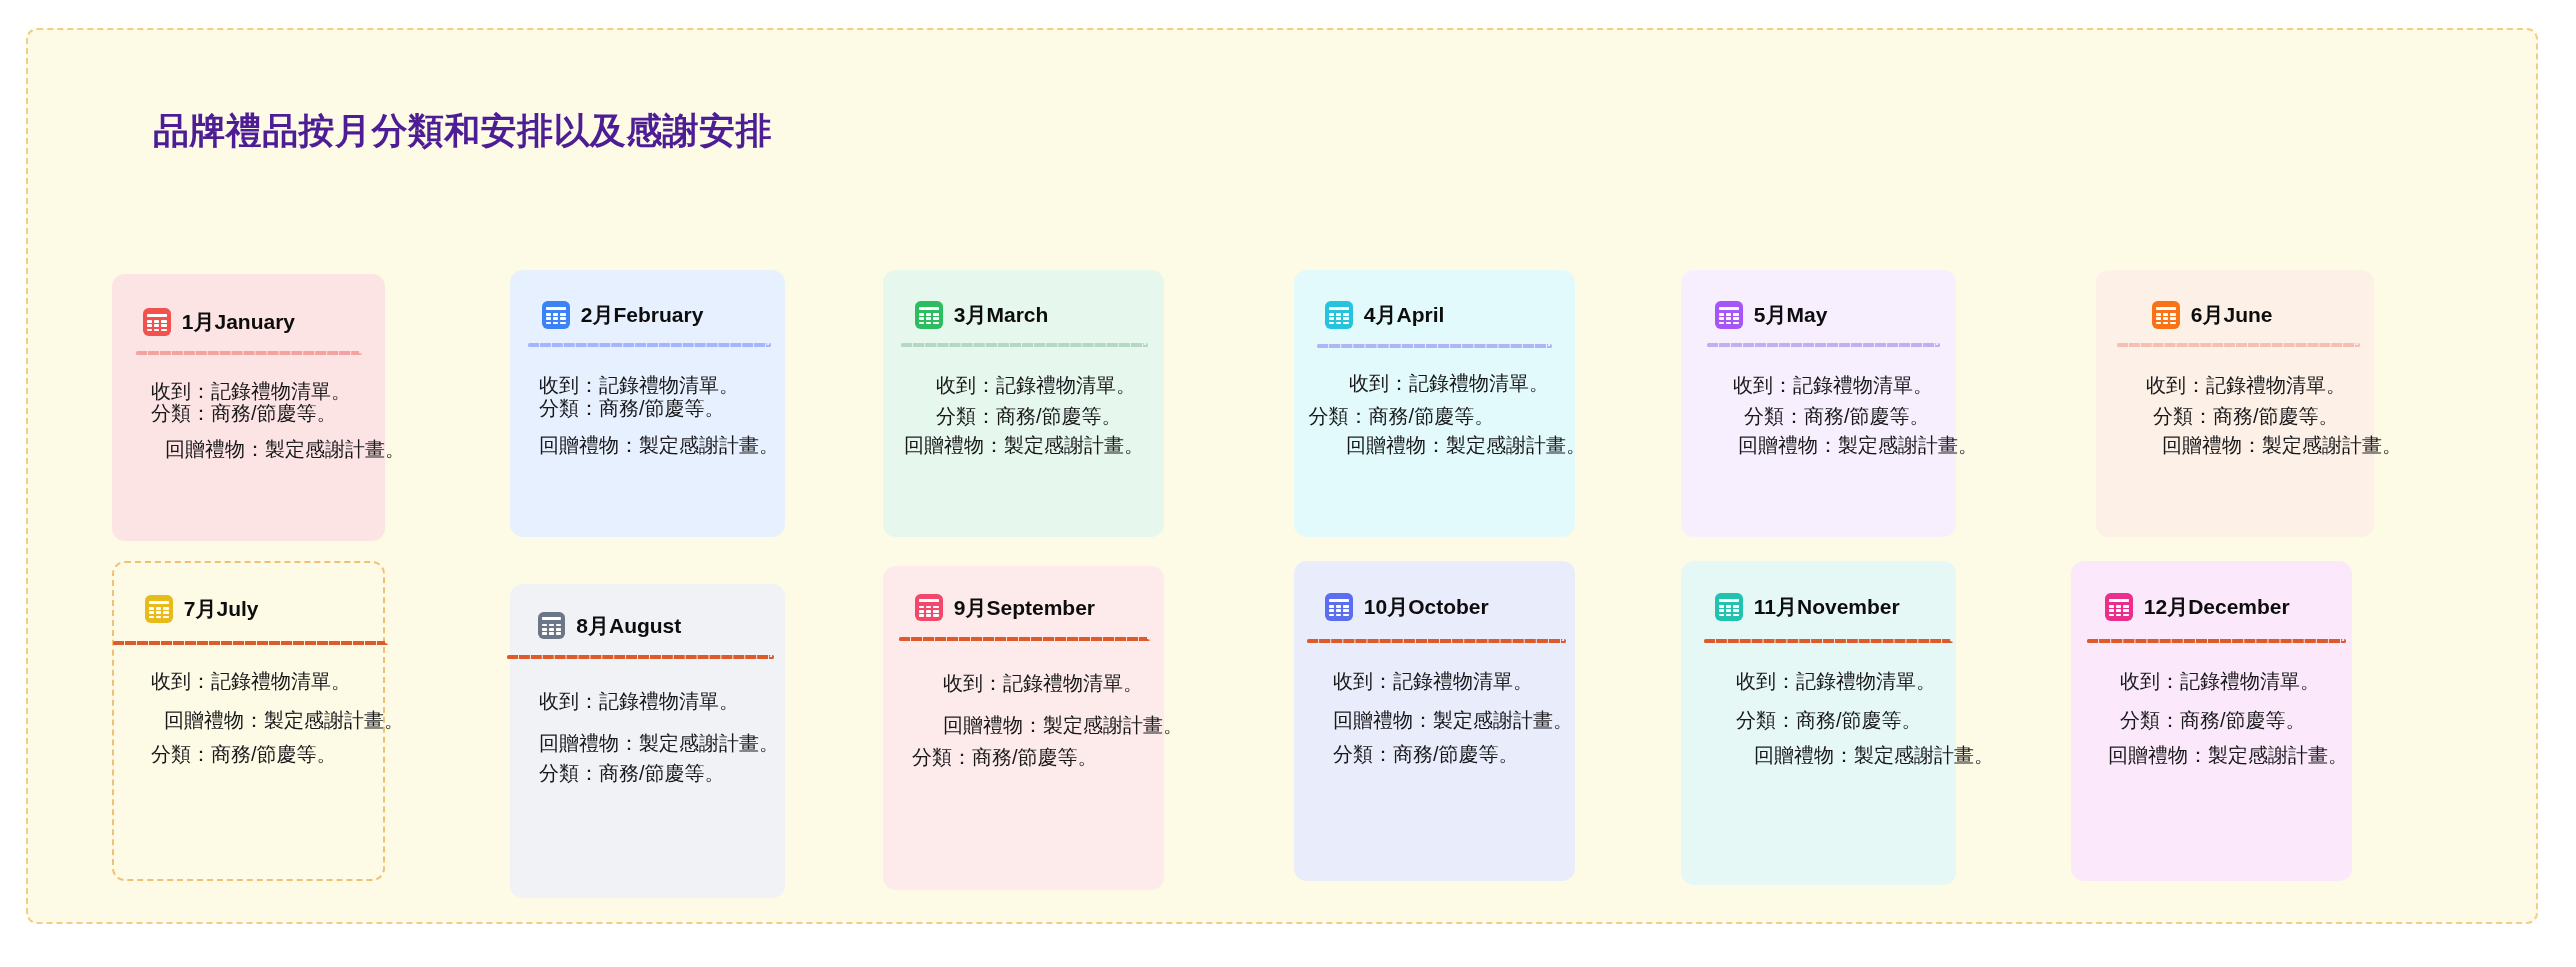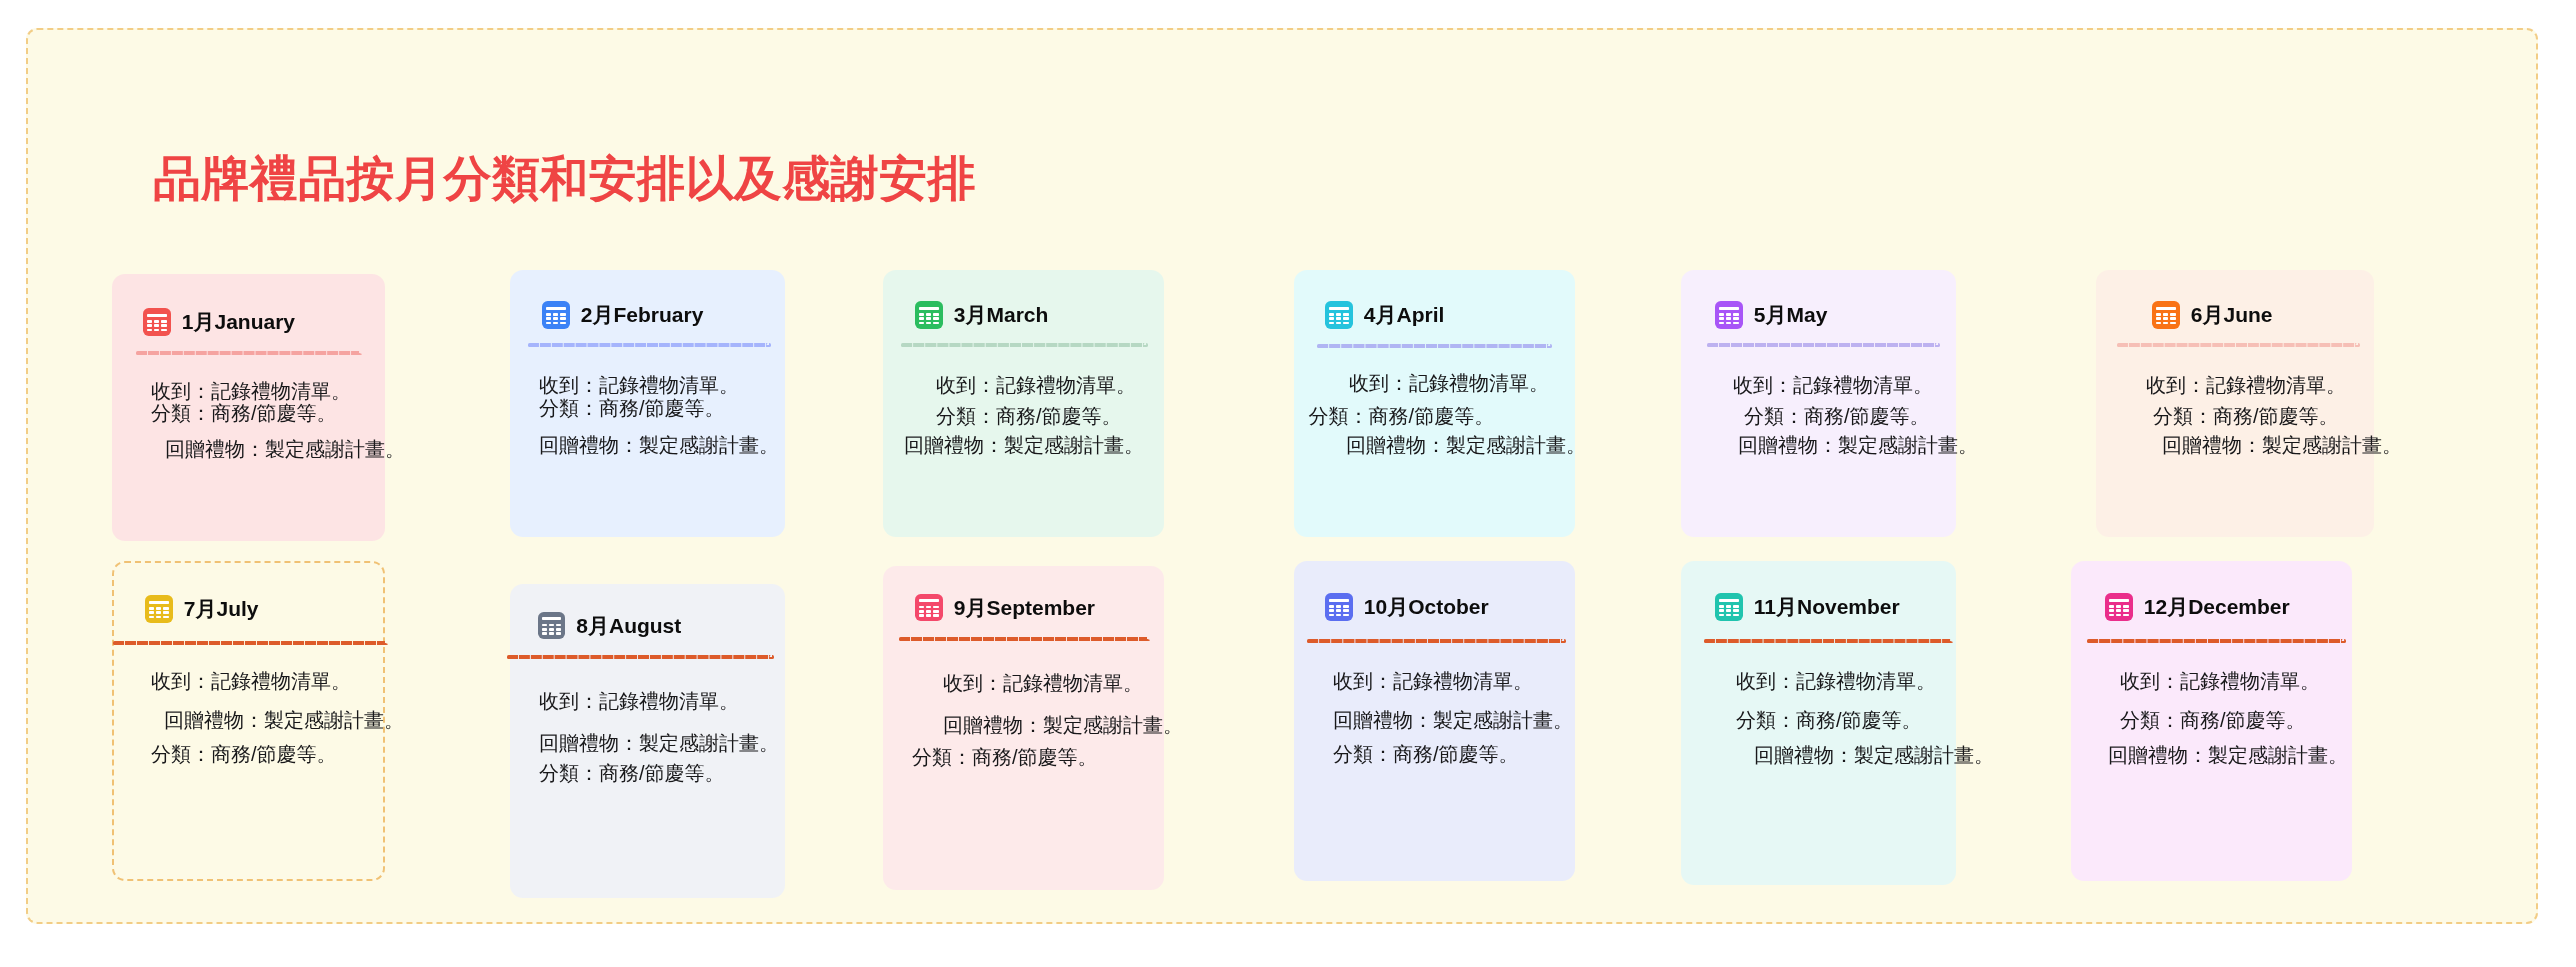--- a/index.html
+++ b/index.html
@@ -23,26 +23,25 @@
     background: #fdfae6;
     border: 2.4px dashed #f2cd86;
     border-radius: 11.3px;
     box-sizing: border-box;
   }
 
   .poster-title {
     position: absolute;
     left: 125px;
     top: 77px;
-    font-size: 48px;
+    font-size: 36px;
     font-weight: 700;
-    color: #ef4444;
+    color: #4c1d95;
     letter-spacing: 0.4px;
     white-space: nowrap;
-    margin-top: 40px;
   }
 
   .grid {
     position: absolute;
     left: 0;
     top: 0;
     width: 2576px;
     height: 718px;
   }
 

